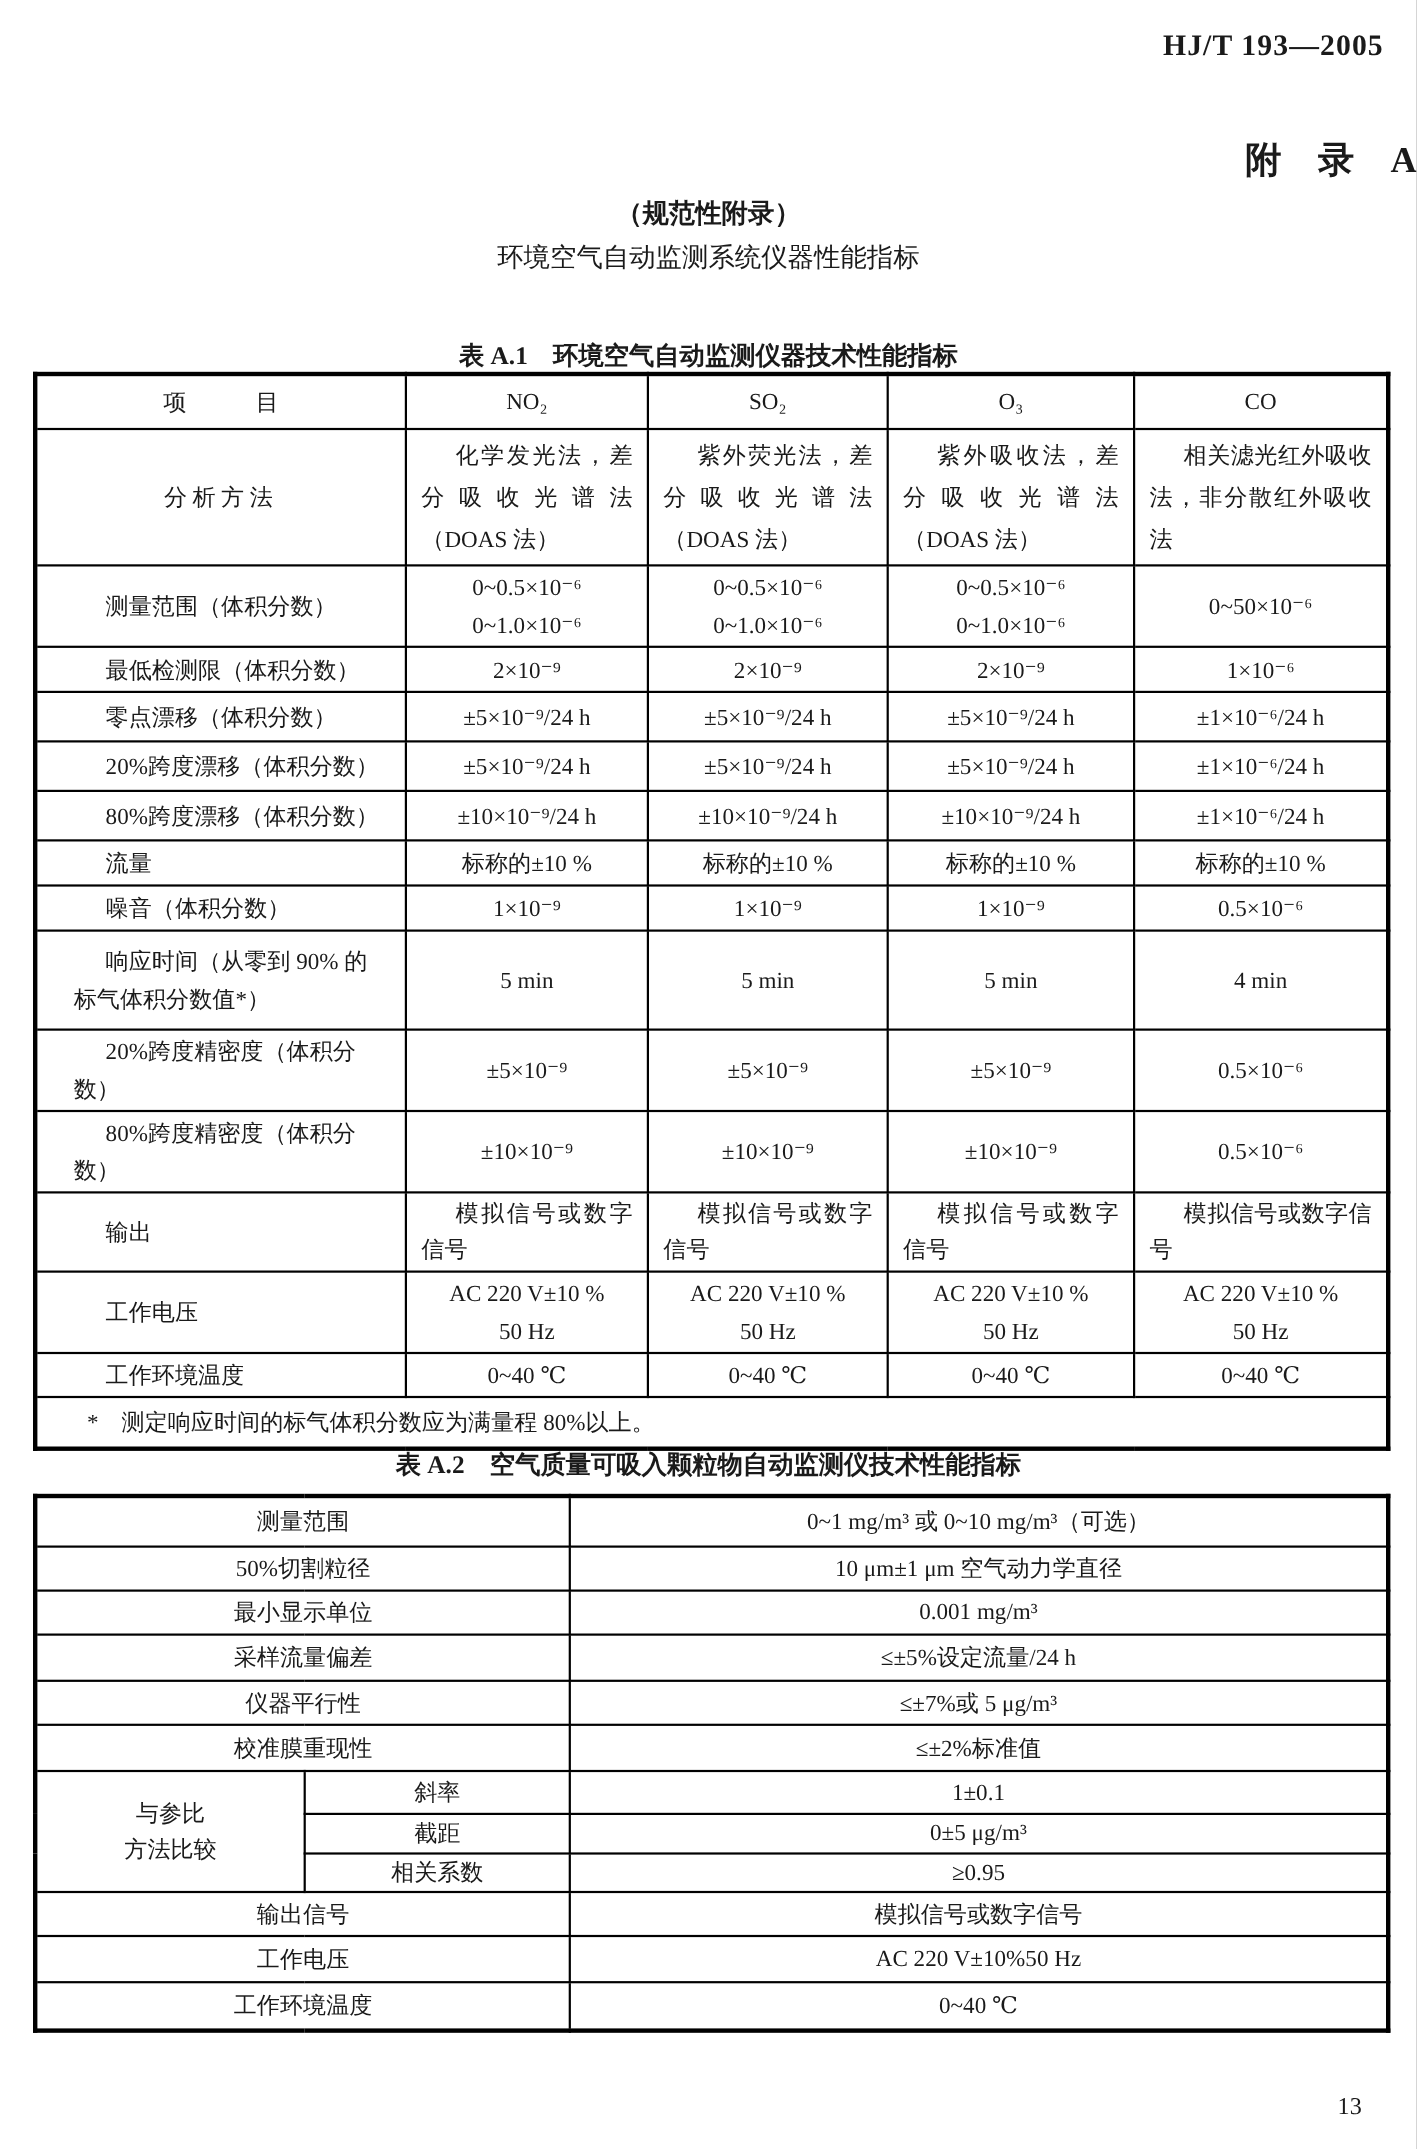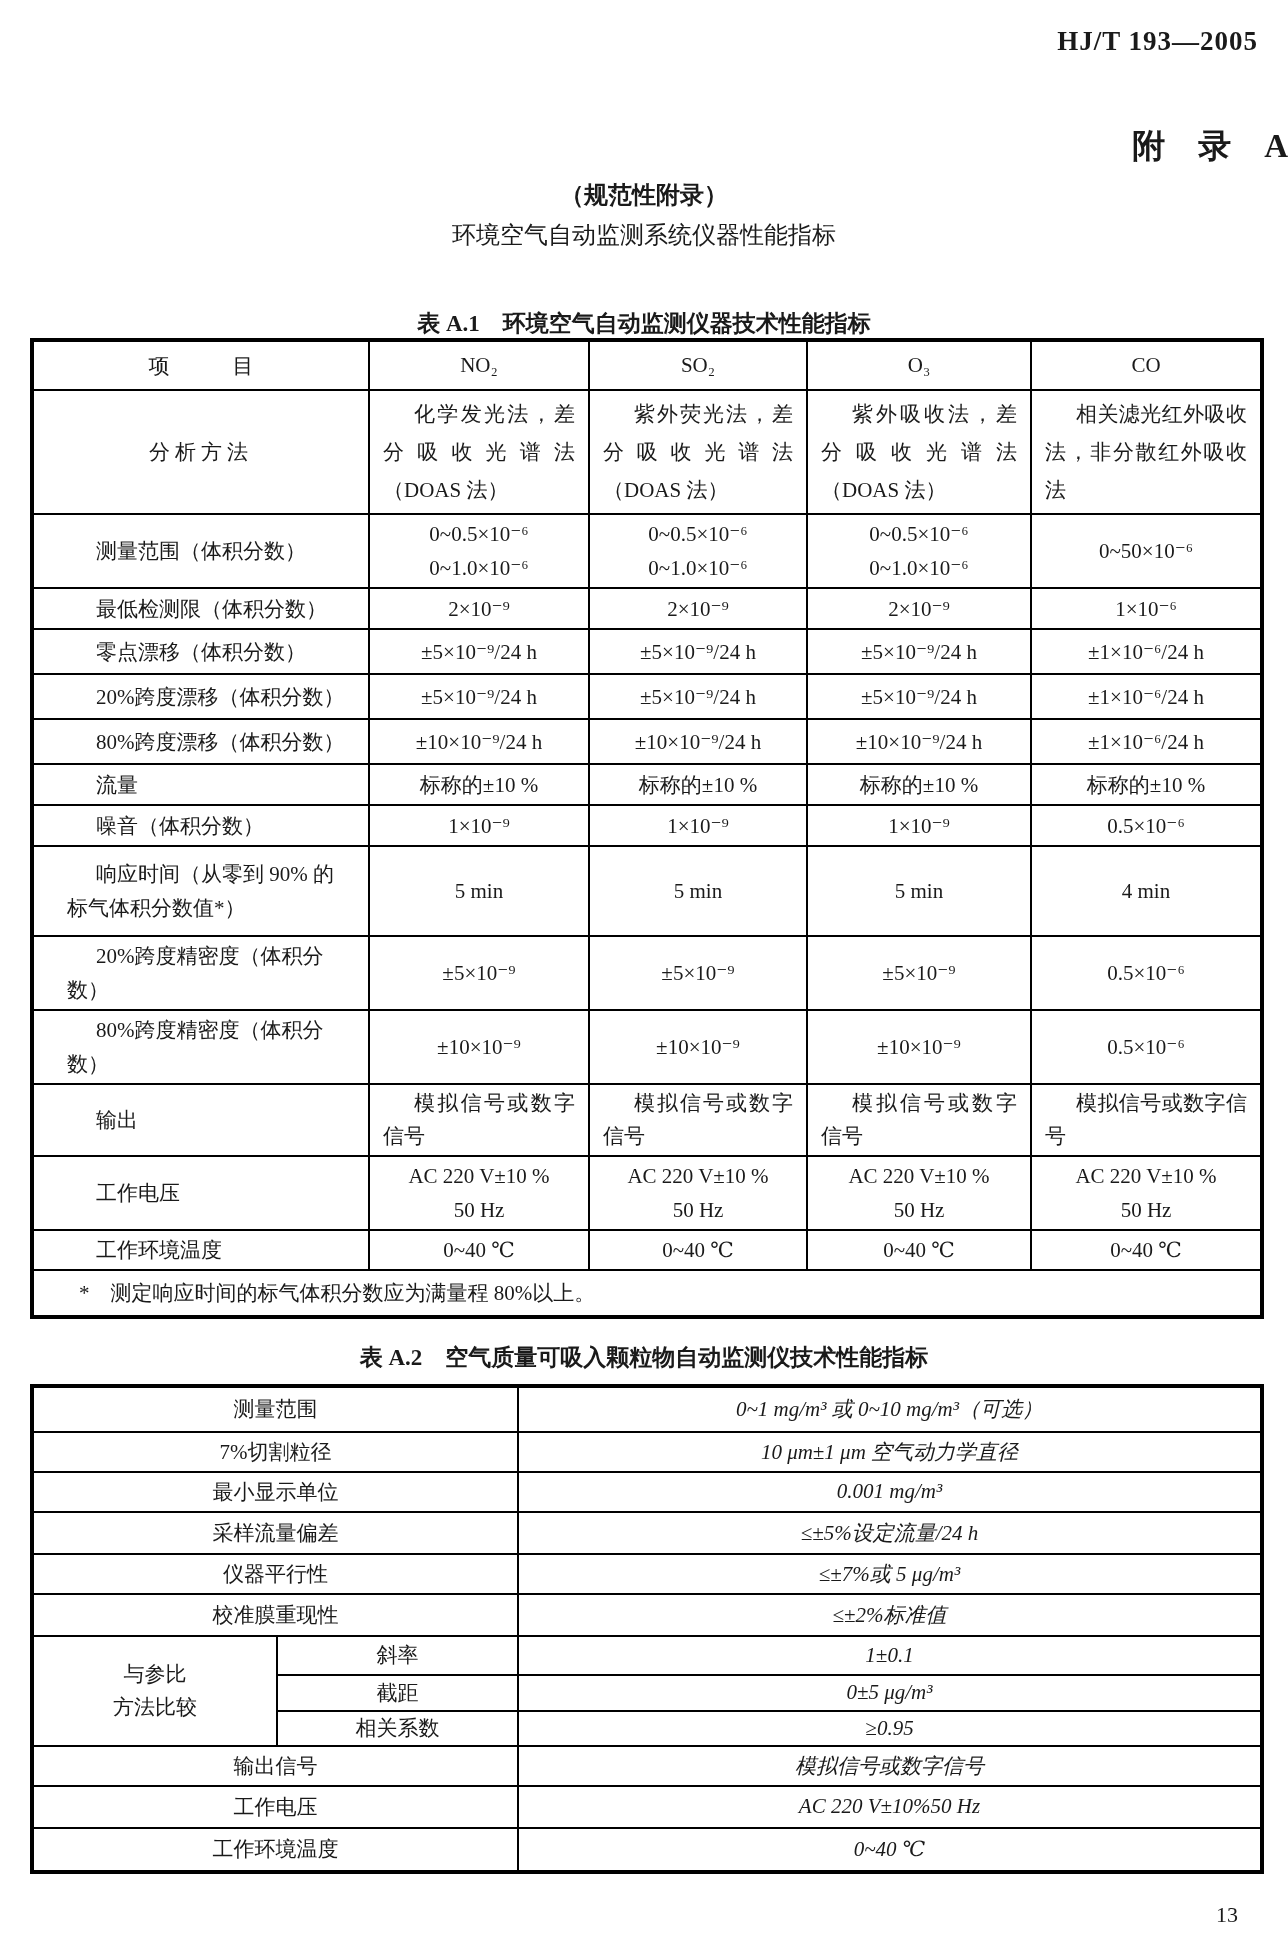--- a/index.html
+++ b/index.html
@@ -15,21 +15,21 @@
   }
   .doc-header {
     position:absolute; top:26px; right:30px;
     font-size:27px; font-weight:bold; letter-spacing:1px;
   }
   .title-appendix { padding-top:128px; text-align:right; font-size:33px; font-weight:bold; line-height:1.15; }
   .title-sub     { margin-top:16px; text-align:center; font-size:24px; font-weight:bold; line-height:1.15; }
   .title-head    { margin-top:12px; text-align:center; font-size:24px; font-weight:normal; line-height:1.15; }
   .caption       { text-align:center; font-size:23px; font-weight:bold; line-height:1.1; }
   .caption-a1    { margin-top:62px; }
-  .caption-a2    { margin-top:26px; }
+  .caption-a2    { }
 
   table.t1, table.t2 {
     border-collapse:collapse;
     table-layout:fixed;
     width:1230px;
     margin-left:30px;
     border:4px solid #000;
   }
   table.t1 { margin-top:2px; }
   table.t2 { margin-top:13px;border-radius:13px; }
@@ -40,21 +40,21 @@
     overflow:hidden;
   }
   .hcell { text-align:center; padding:2px 4px; }
   .lbl   { text-align:left; padding:2px 18px 2px 33px; text-indent:29px; line-height:34px; }
   .clbl  { text-align:center; text-indent:0; padding:2px 6px; letter-spacing:5px; }
   .val   { text-align:center; padding:2px 6px; white-space:pre-line; line-height:34px; }
   .method{ text-align:justify; text-indent:31px; padding:4px 13px; line-height:38px; }
   .out   { text-align:justify; text-indent:31px; padding:2px 13px; line-height:33px; }
   .fnote { text-align:left; padding:6px 10px 6px 45px; }
   .lbl2  { text-align:center; padding:2px 6px; }
-  .val2  { text-align:center; padding:2px 10px;font-style:italic; }
+  .val2  { text-align:center; padding:2px 10px; }
   .grp   { text-align:center; white-space:pre-line; line-height:33px; padding:2px 6px;margin-top:32px; }
   .page-number { position:absolute; right:50px; bottom:26px; font-size:22px; }
 </style>
 </head>
 <body>
 
 <div class="page">
 
   <div class="doc-header">HJ/T 193—2005</div>
 
@@ -200,21 +200,21 @@
       <col style="width:245px">
         <col style="width:241px">
         <col style="width:744px">
     </colgroup>
     <tbody>
       <tr style="height:46px">
         <td class="lbl2" colspan="2">测量范围</td>
         <td class="val2">0~1 mg/m³ 或 0~10 mg/m³（可选）</td>
       </tr>
       <tr style="height:40px">
-        <td class="lbl2" colspan="2">7%切割粒径</td>
+        <td class="lbl2" colspan="2">50%切割粒径</td>
         <td class="val2">10 μm±1 μm 空气动力学直径</td>
       </tr>
       <tr style="height:40px">
         <td class="lbl2" colspan="2">最小显示单位</td>
         <td class="val2">0.001 mg/m³</td>
       </tr>
       <tr style="height:42px">
         <td class="lbl2" colspan="2">采样流量偏差</td>
         <td class="val2">≤±5%设定流量/24 h</td>
       </tr>

